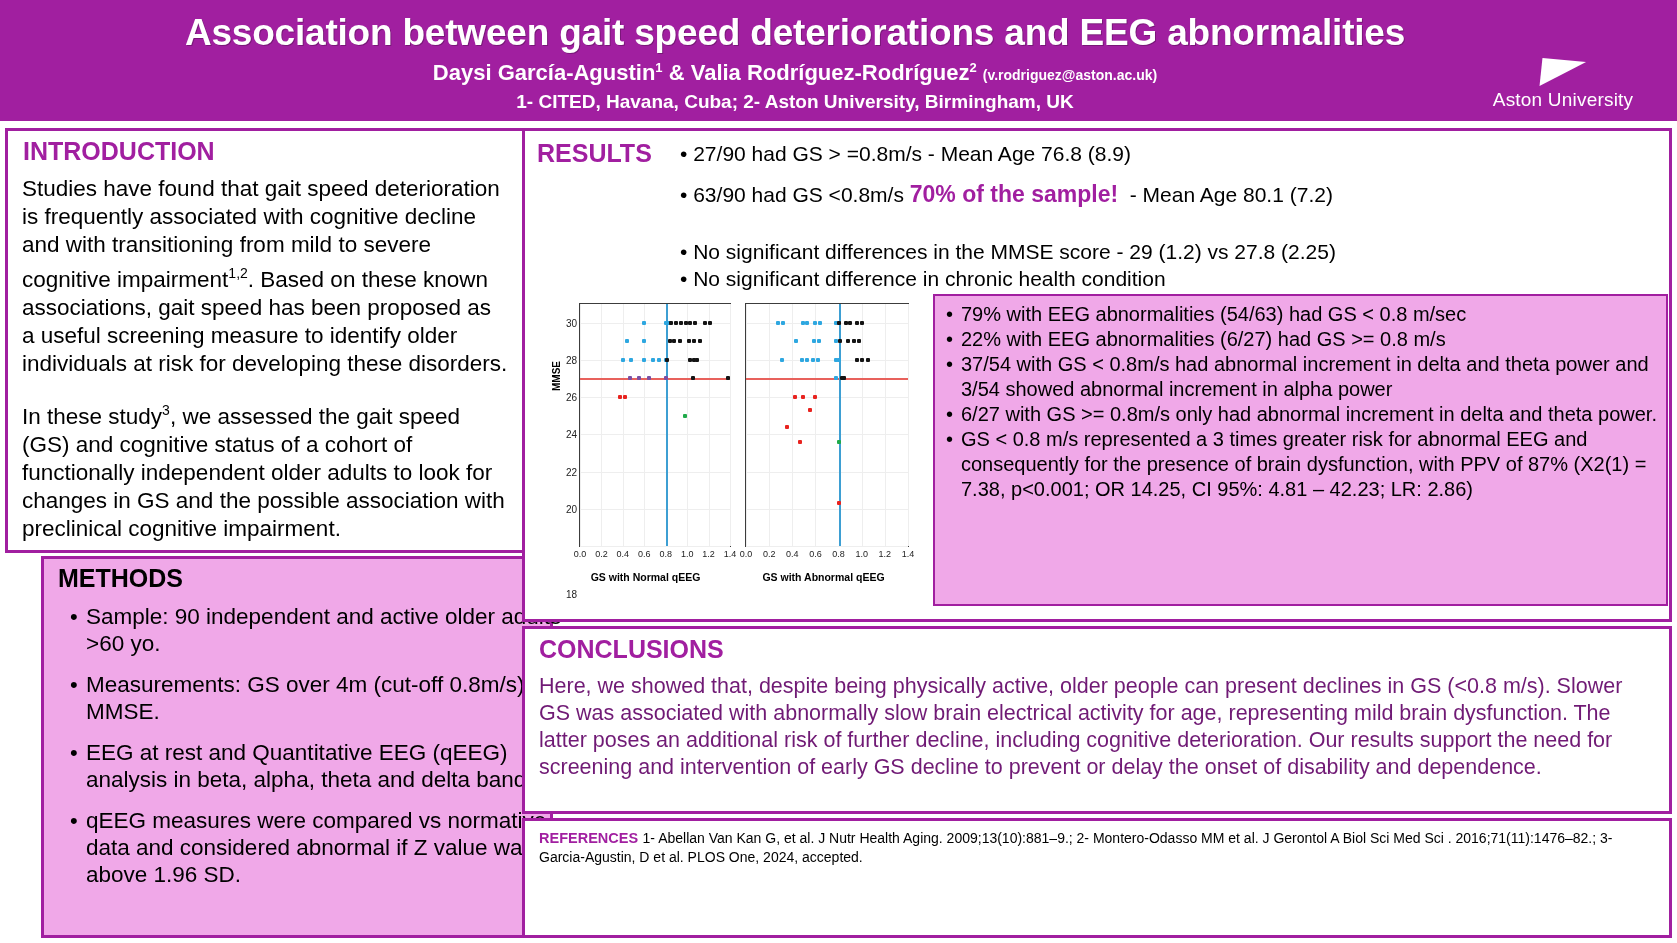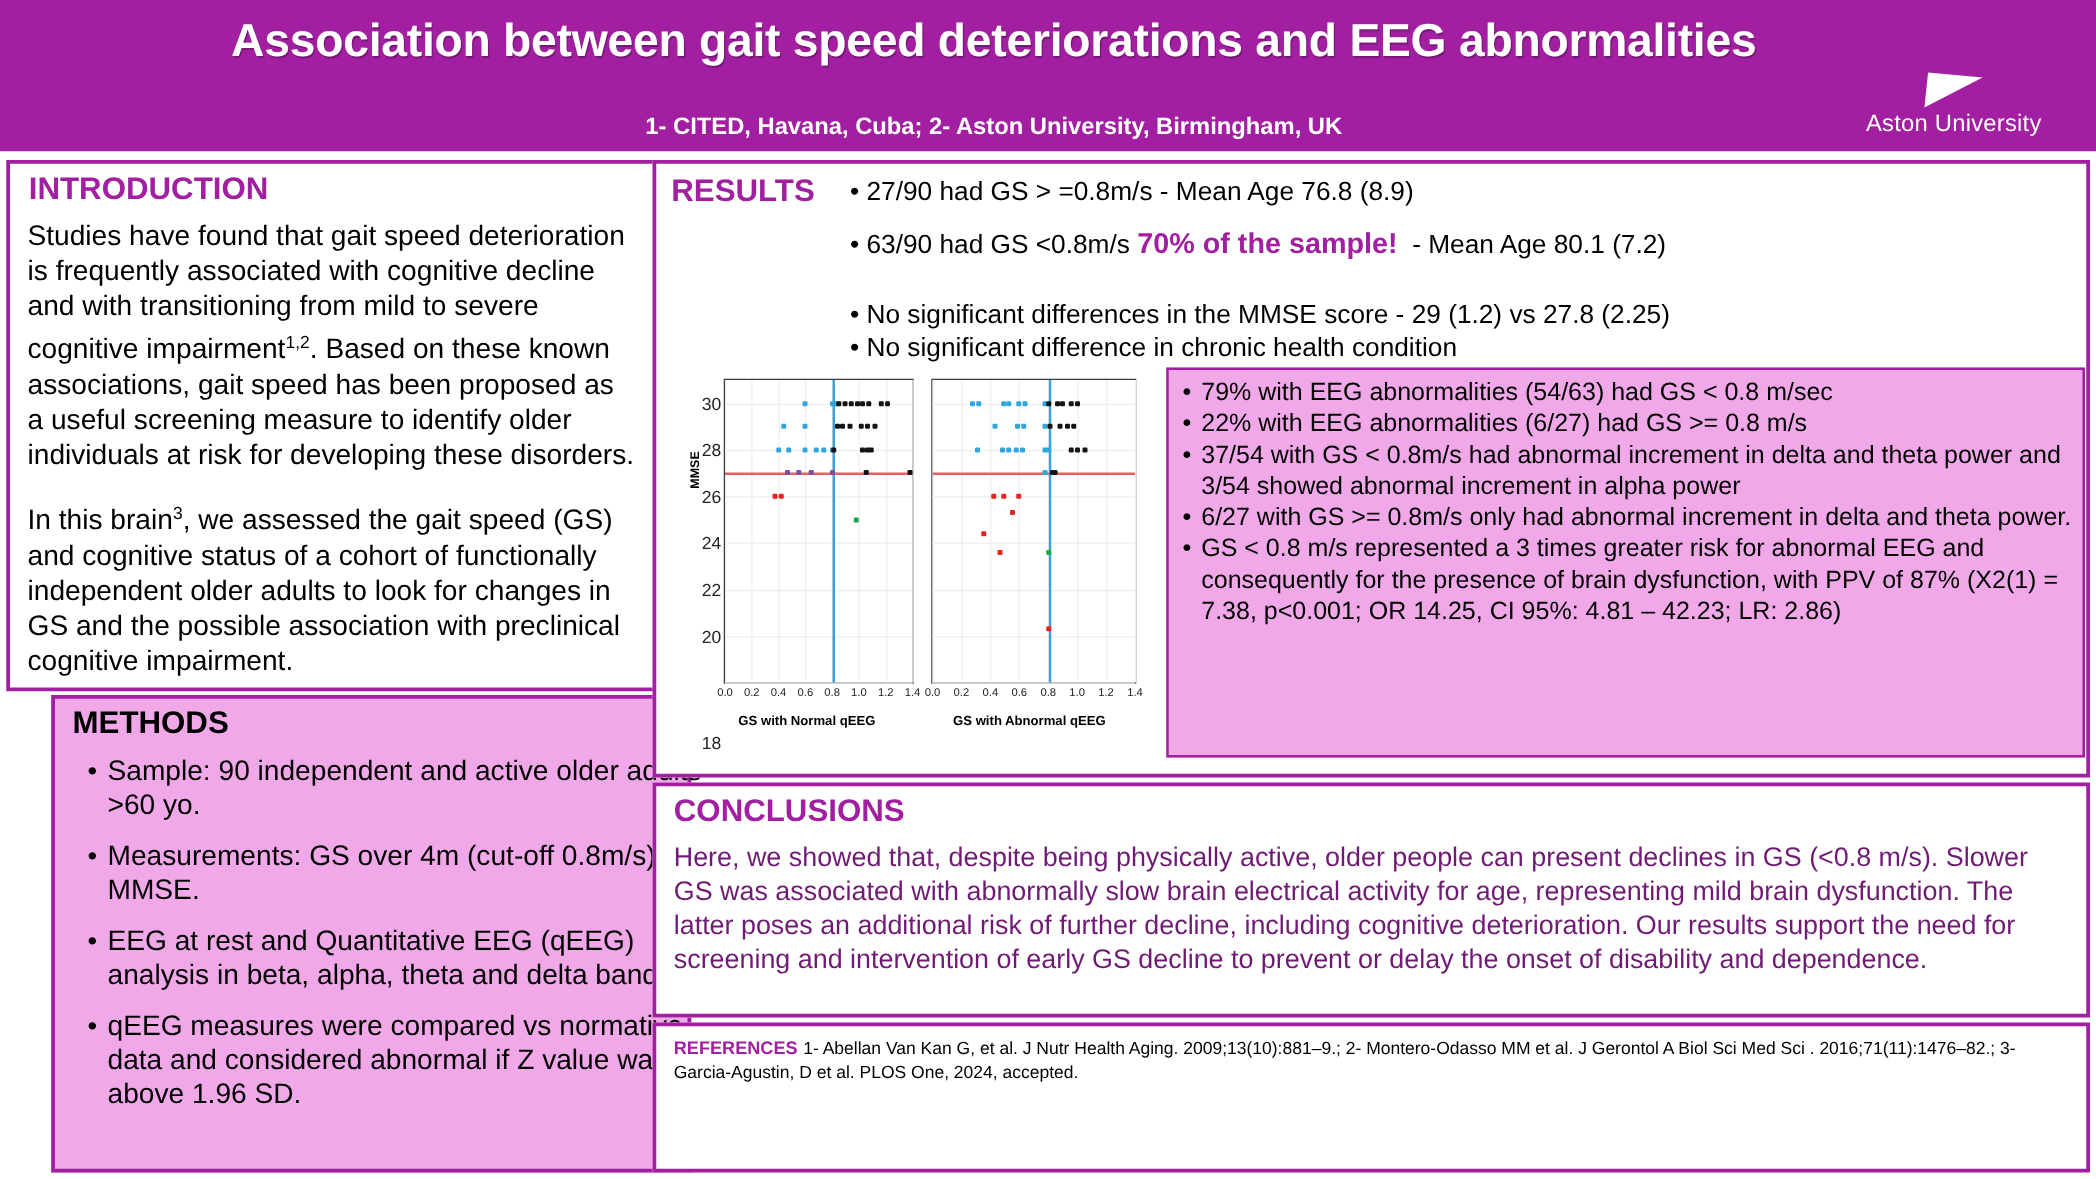--- a/index.html
+++ b/index.html
@@ -115,21 +115,21 @@
   .axisbox{
     position:absolute;left:26px;top:4px;width:152px;height:244px;
     box-sizing:border-box;border:1px solid #3c3c3c;background:#ffffff;
   }
   .plotfig.right .axisbox{left:14px;width:164px;}
   .gridv,.gridh{position:absolute;background:#eeeeee;}
   .gridv{width:1px;top:0;bottom:0;}
   .gridh{height:1px;left:0;right:0;}
   .ytick{
     position:absolute;right:100%;margin-right:3px;
-    font-size:14px;color:#222;transform:translateY(-50%);white-space:nowrap;
+    font-size:10px;color:#222;transform:translateY(-50%);white-space:nowrap;
   }
   .xtick{
     position:absolute;top:100%;margin-top:3px;
     font-size:9px;color:#222;transform:translateX(-50%);white-space:nowrap;
   }
   .cutline{position:absolute;top:0;bottom:0;width:2px;background:#3d9fd3;}
   .mmseline{position:absolute;left:0;right:0;height:1.5px;background:#e8615c;}
   .pt{position:absolute;width:4px;height:4px;margin-left:-2px;margin-top:-2px;border-radius:1px;}
   .xaxis-title{
     position:absolute;left:0;width:100%;top:272px;text-align:center;
@@ -150,31 +150,34 @@
   .ref-title{color:#A11FA0;font-weight:bold;font-size:14.5px;}
   .ref-text{font-size:14px;line-height:19px;color:#000;}
 </style>
 </head>
 <body>
 
 <div class="poster">
 
   <div class="header">
     <div class="hdr-title">Association between gait speed deteriorations and EEG abnormalities</div>
+    <div class="hdr-authors">
+      <span>Daysi García-Agustin</span><sup>1</sup><span> &amp; Valia Rodríguez-Rodríguez</span><sup>2</sup> <span class="email">(v.rodriguez@aston.ac.uk)</span>
+    </div>
     <div class="hdr-affil">1- CITED, Havana, Cuba;        2- Aston University, Birmingham, UK</div>
     <div class="logo">
       <div class="tri"></div>
       <div class="lbl">Aston University</div>
     </div>
   </div>
 
   <div class="panel intro">
     <div class="sec-title">INTRODUCTION</div>
     <p class="p1"><span>Studies have found that gait speed deterioration is frequently associated with cognitive decline and with transitioning from mild to severe cognitive impairment</span><sup>1,2</sup><span>.  Based on these known associations, gait speed has been proposed as a useful screening measure to identify older individuals at risk for developing these disorders.</span></p>
-    <p class="p2"><span>In this brain</span><sup>3</sup><span>, we assessed the gait speed (GS) and cognitive status of a cohort of functionally independent older adults to look for changes in GS and the possible association with preclinical cognitive impairment.</span></p>
+    <p class="p2"><span>In these study</span><sup>3</sup><span>, we assessed the gait speed (GS) and cognitive status of a cohort of functionally independent older adults to look for changes in GS and the possible association with preclinical cognitive impairment.</span></p>
   </div>
 
   <div class="panel pink methods">
     <div class="sec-title black">METHODS</div>
     <ul>
       <li>Sample: 90 independent and active older adults &gt;60 yo.</li>
       <li>Measurements: GS over 4m (cut-off 0.8m/s) and MMSE.</li>
       <li>EEG at rest  and Quantitative EEG (qEEG) analysis in beta, alpha, theta and delta bands.</li>
       <li>qEEG measures were compared vs normative data and considered abnormal if Z value was above 1.96 SD.</li>
     </ul>

